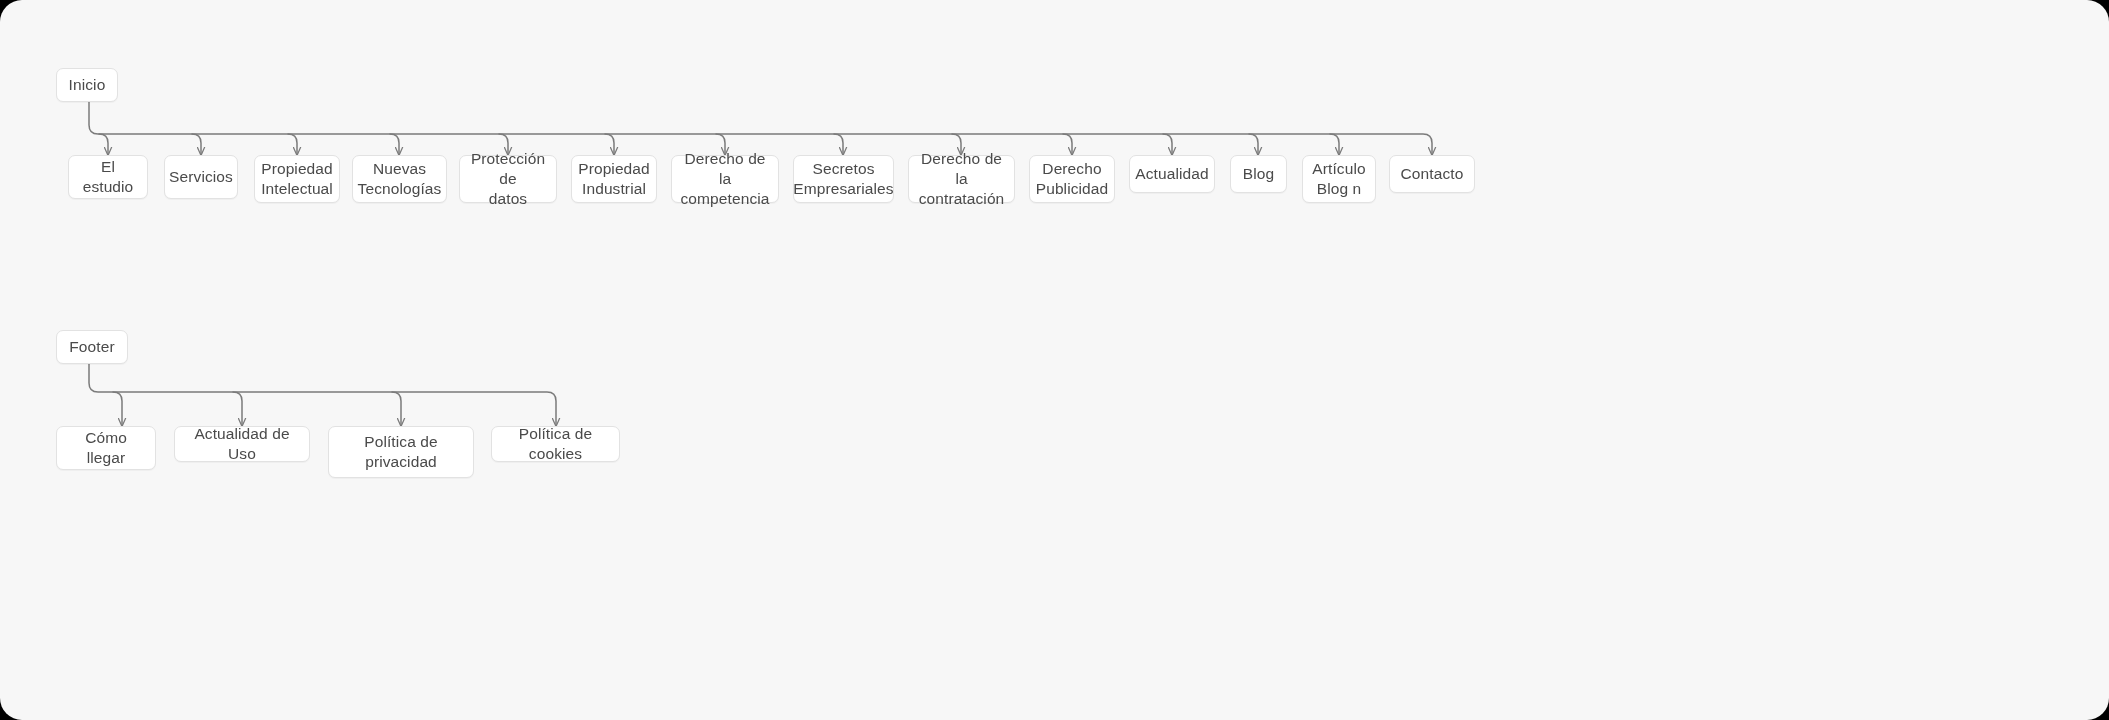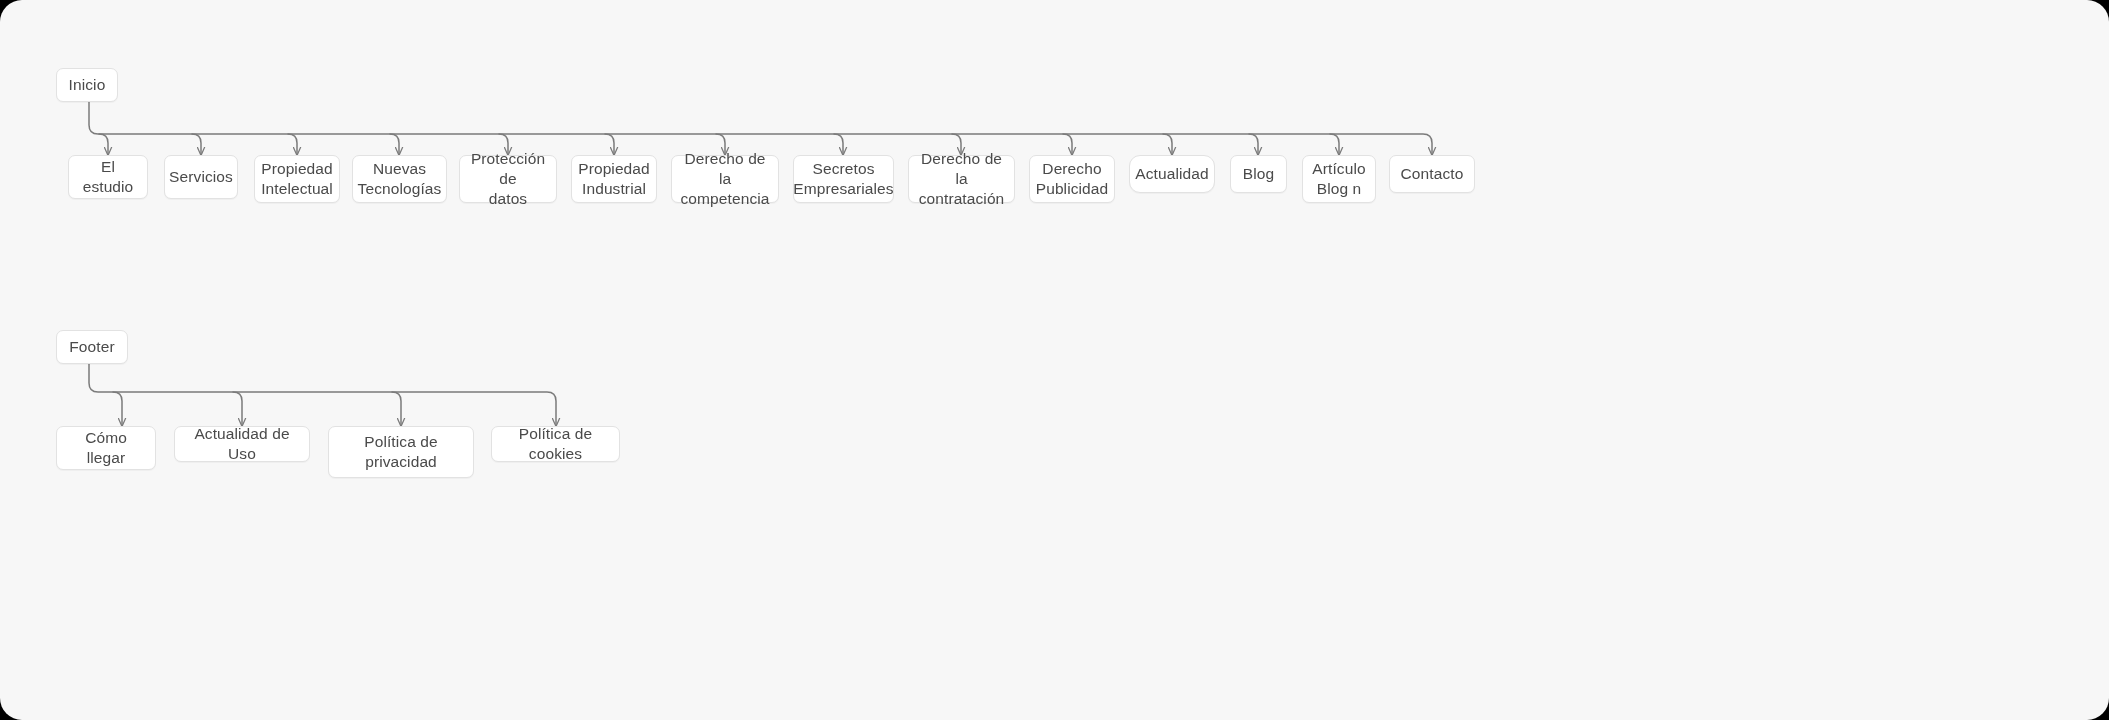--- a/index.html
+++ b/index.html
@@ -116,21 +116,21 @@
 Empresariales</span>
       </div>
       <div class="node" style="left: 908px; top: 155px; width: 107px; height: 48px;">
         <span class="node-label">Derecho de
 la contratación</span>
       </div>
       <div class="node" style="left: 1029px; top: 155px; width: 86px; height: 48px;">
         <span class="node-label">Derecho
 Publicidad</span>
       </div>
-      <div class="node" style="left: 1129px; top: 155px; width: 86px; height: 38px; border-radius: 11px;">
+      <div class="node" style="left: 1129px; top: 155px; width: 86px; height: 38px;">
         <span class="node-label">Actualidad</span>
       </div>
       <div class="node" style="left: 1230px; top: 155px; width: 57px; height: 38px;">
         <span class="node-label">Blog</span>
       </div>
       <div class="node" style="left: 1302px; top: 155px; width: 74px; height: 48px;">
         <span class="node-label">Artículo
 Blog n</span>
       </div>
       <div class="node" style="left: 1389px; top: 155px; width: 86px; height: 38px;">

